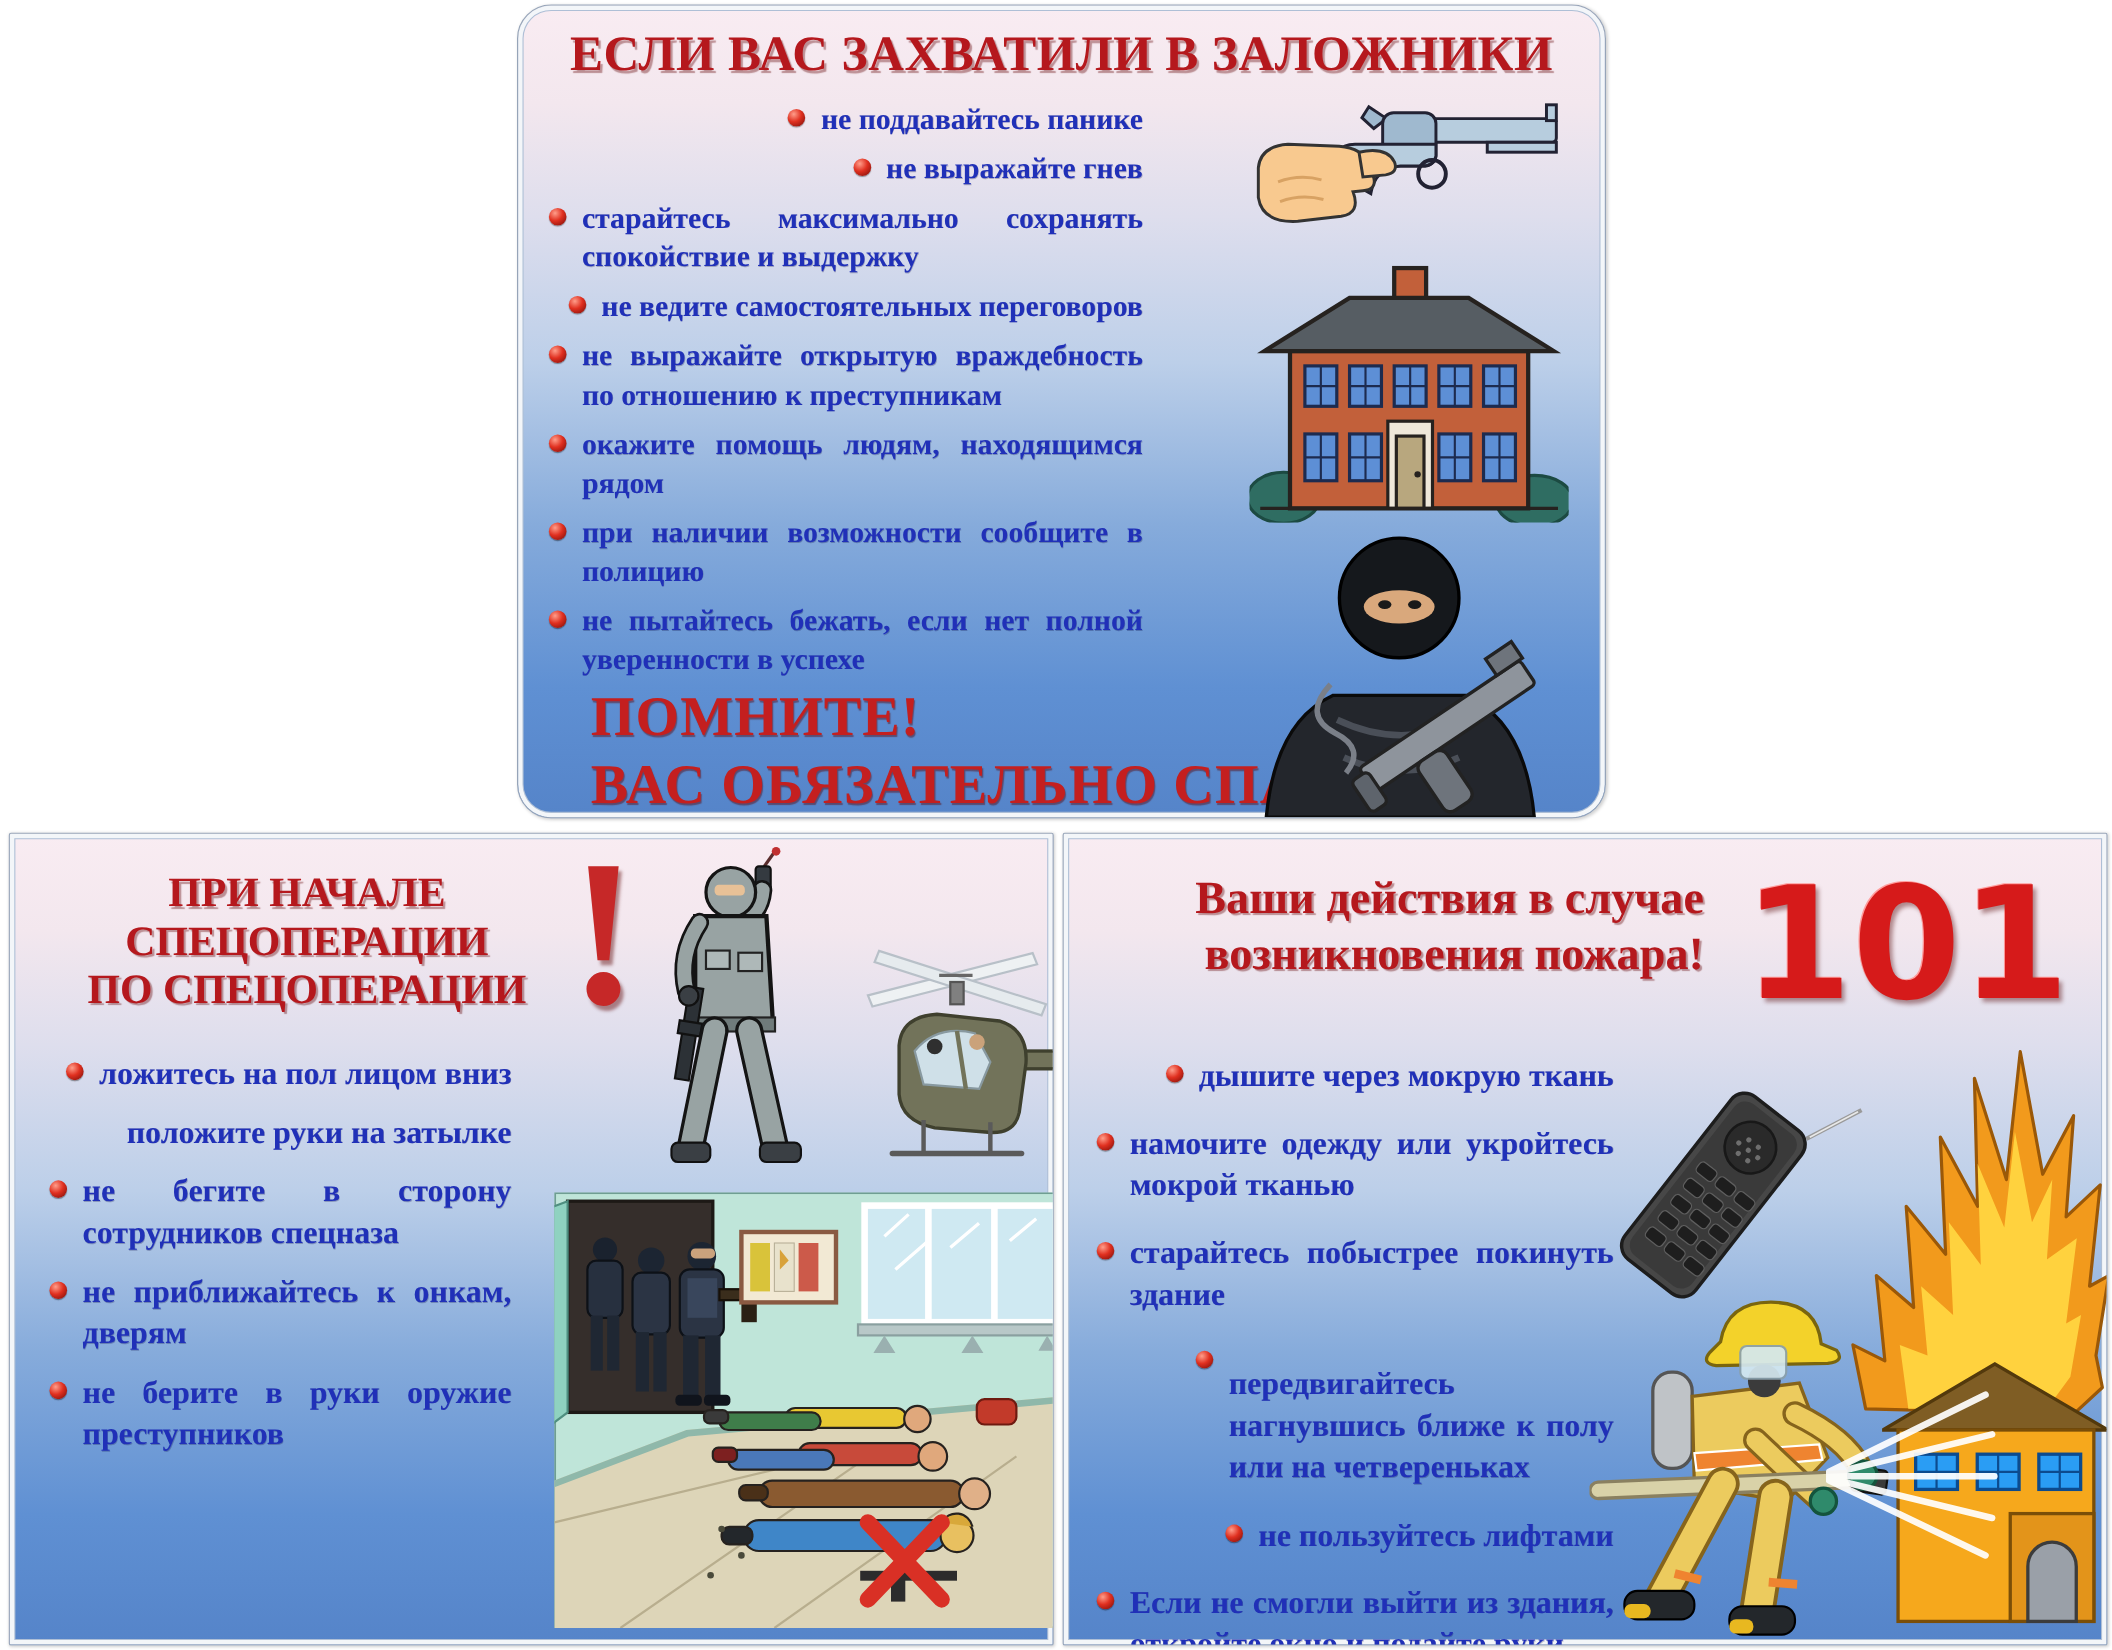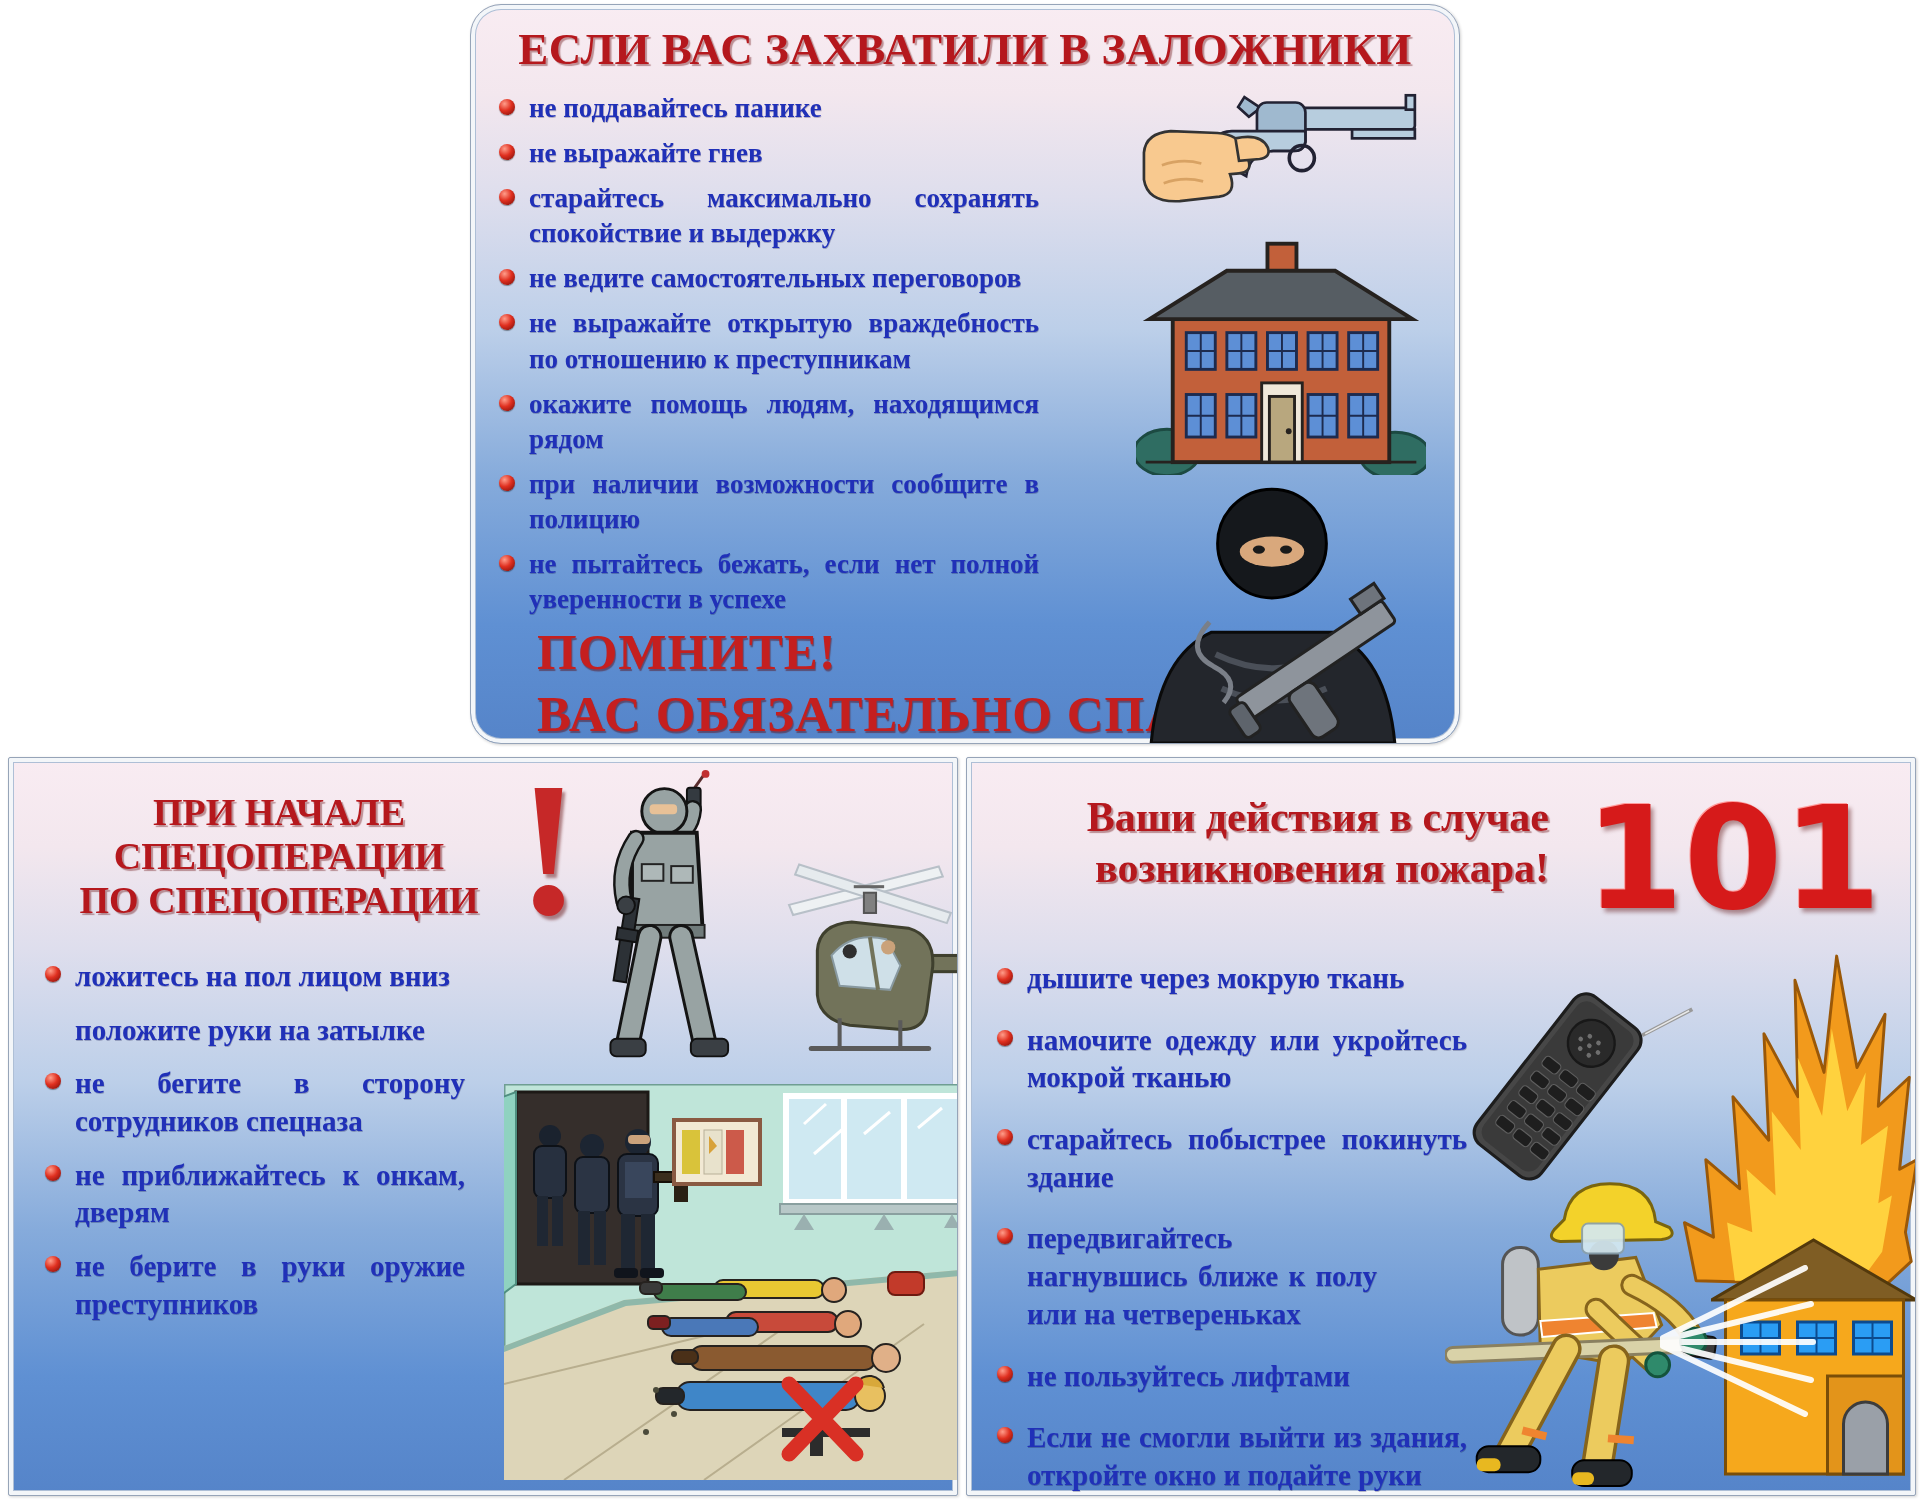--- a/index.html
+++ b/index.html
@@ -9,21 +9,21 @@
          background:linear-gradient(180deg,#f9ecf2 0%,#f3e7ee 12%,#dedeed 26%,#bccfe9 44%,#86abdb 64%,#5f90d3 84%,#5584c9 100%);
          box-shadow:inset 0 0 0 4px rgba(255,255,255,.85), inset 0 0 0 5px #aebfd6, 1px 1px 3px rgba(0,0,0,.18);}
   .hostage{left:470px;top:4px;width:988px;height:738px;border-radius:31px;}
   .specop{left:8px;top:757px;width:948px;height:737px;}
   .fire{left:966px;top:757px;width:948px;height:737px;}
 
   .ptitle{margin:0;position:absolute;left:0;right:0;top:18px;text-align:center;
           font-size:45px;font-weight:700;color:#b5181d;letter-spacing:.5px;
           text-shadow:2px 2px 1px rgba(100,8,10,.4);}
   .blist{list-style:none;margin:0;padding:0;position:absolute;}
-  .blist li{display:flex;}
+  .blist li{display:flex;justify-content:flex-end;}
   .dot{width:16px;height:16px;border-radius:50%;flex:0 0 16px;margin:8px 14px 0 0;
        background:radial-gradient(circle at 35% 30%,#ff9d8a,#e03020 45%,#7d0d08 95%);
        box-shadow:0 1px 1px rgba(0,0,0,.4);}
   .btext{display:block;text-align:justify;color:#2030b8;font-weight:700;line-height:1.3;
          text-shadow:.5px .5px 0 rgba(0,0,60,.25);}
   .hostage-list{left:28px;top:86px;width:540px;font-size:27px;}
   .hostage-list li{margin-bottom:10px;}
   .hfooter{position:absolute;left:26px;top:616px;font-size:51px;font-weight:700;color:#c41f1f;
            line-height:1.22;letter-spacing:1px;text-shadow:1px 2px 1px rgba(90,0,0,.45);margin-left:40px;}
   .art{position:absolute;}
@@ -36,21 +36,21 @@
   .specop-list li{margin-bottom:16px;}
   .nodot .dot{visibility:hidden;}
 
   .ftitle{position:absolute;left:22px;top:34px;width:560px;text-align:right;font-size:42px;
           font-weight:700;color:#b5181d;line-height:1.22;text-shadow:2px 2px 1px rgba(100,8,10,.4);}
   .number101{position:absolute;left:618px;top:30px;font-size:142px;font-weight:700;
              font-family:"DejaVu Sans","Liberation Sans",sans-serif;color:#d61a1a;line-height:1;
              text-shadow:3px 4px 4px rgba(80,0,0,.42),-1px -1px 0 #ff9d9d;}
   .fire-list{left:30px;top:202px;width:470px;font-size:29px;}
   .fire-list li{margin-bottom:24px;}
-  .narrow .btext{max-width:350px;}
+  .narrow .btext{max-width:350px;margin-top:20px;}
 
   .gun-art{left:655px;top:72px;width:305px;height:155px;}
   .house-art{left:665px;top:222px;width:290px;height:248px;}
   .gunman-art{left:652px;top:466px;width:302px;height:272px;}
 
   .soldier-art{left:558px;top:12px;width:180px;height:306px;}
   .heli-art{left:778px;top:96px;width:172px;height:208px;}
   .scene-art{left:495px;top:326px;width:456px;height:396px;}
 
   .phone-art{left:524px;top:190px;width:170px;height:250px;transform:rotate(38deg);}

